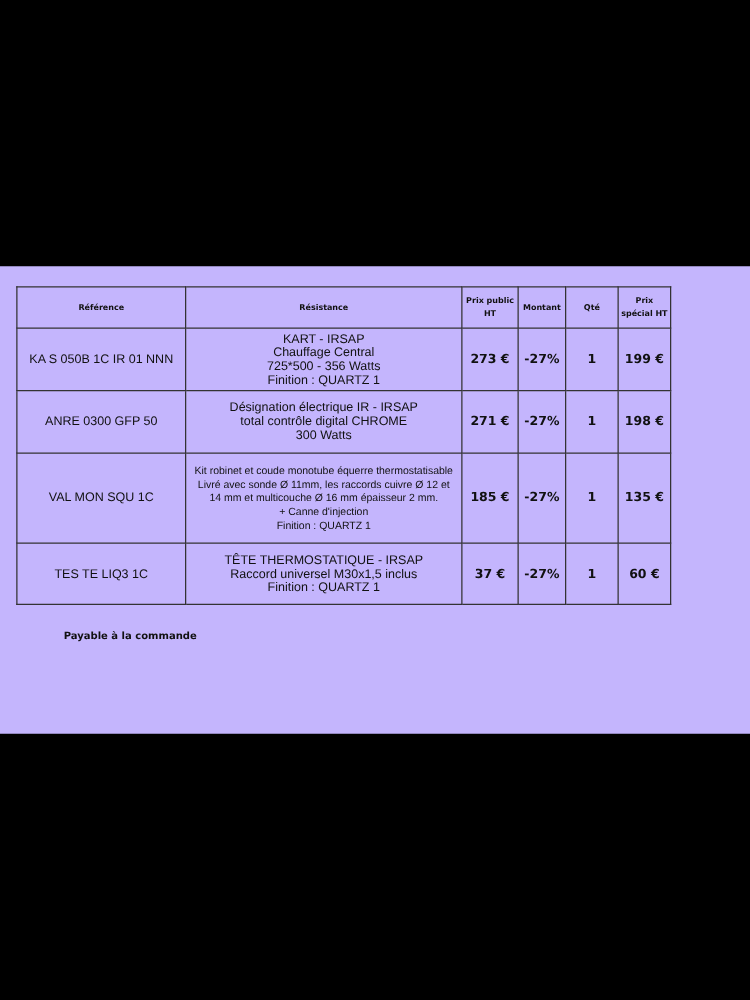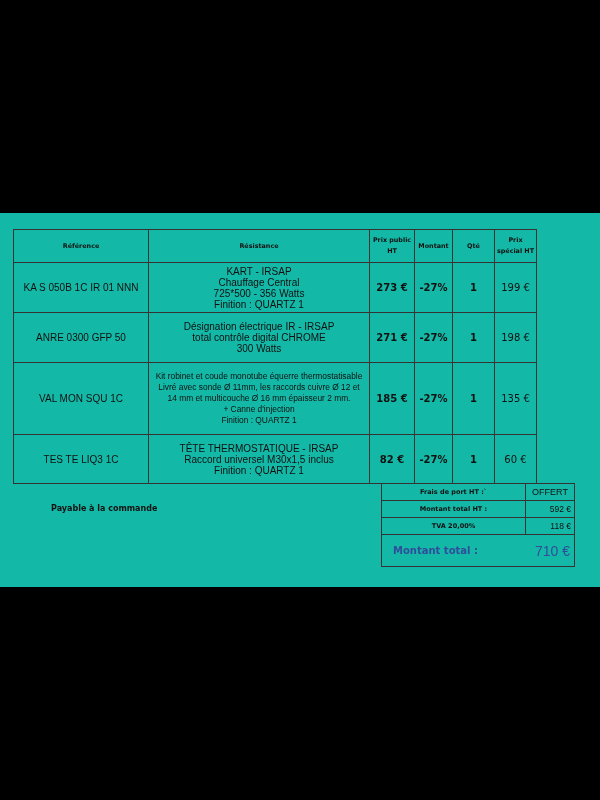--- a/index.html
+++ b/index.html
@@ -1,41 +1,41 @@
 <!DOCTYPE html>
 <html><head>
   <meta charset="utf-8">
   <style>
     html, body { margin: 0; padding: 0; }
     body {
       width: 600px; height: 800px; background: #000; position: relative; overflow: hidden;
       font-family: "Liberation Sans", sans-serif; color: #111;
     }
     .page {
-      position: absolute; left: 0; top: 213px; width: 600px; height: 374px; background: #14b8a6;
+      position: absolute; left: 0; top: 213px; width: 600px; height: 374px; background: #c4b5fd;
     }
     table.quote {
       position: absolute; left: 13px; top: 16px; border-collapse: collapse; table-layout: fixed;
     }
     table.quote td, table.quote th {
       border: 1.5px solid #333; padding: 0 3px; text-align: center; vertical-align: middle;
       font-size: 10px; line-height: 11px;
     }
     table.quote th {
       font-family: "DejaVu Sans", sans-serif; font-weight: bold; font-size: 6.4px; height: 32px; padding: 0 1px;
     }
     .c-ref { width: 135px; }
     .c-des { width: 221px; }
     .c-pp { width: 45px; }
     .c-rem { width: 38px; }
     .c-qty { width: 42px; }
     .c-ps { width: 42px; }
     td.num { font-family: "DejaVu Sans", sans-serif; font-size: 7.5px; font-weight: bold; }
     td.pp { text-align: right; padding-right: 4px; }
-    td.ps { text-align: right; padding-right: 3px; font-weight: normal; font-size: 8.5px; margin-left: 44px; }
+    td.ps { text-align: right; padding-right: 3px; font-weight: bold; font-size: 8.5px; margin-left: 44px; }
     .des-line { display: block; }
     .note {
       position: absolute; left: 35px; top: 291px; font-family: "DejaVu Sans", sans-serif; font-weight: bold;
       font-size: 8px;
       margin-left: 16px;
     }
     table.summary {
       position: absolute; left: 381px; top: 270px; border-collapse: collapse; table-layout: fixed;
     }
     table.summary td {
@@ -117,43 +117,23 @@
         <td class="num">1</td>
         <td class="num ps">135 €</td>
       </tr>
       <tr style="height:49px">
         <td>TES TE LIQ3 1C</td>
         <td>
           <span class="des-line">TÊTE THERMOSTATIQUE - IRSAP</span>
           <span class="des-line">Raccord universel M30x1,5 inclus</span>
           <span class="des-line">Finition : QUARTZ 1</span>
         </td>
-        <td class="num pp">82 €</td>
+        <td class="num pp">37 €</td>
         <td class="num">-27%</td>
         <td class="num">1</td>
         <td class="num ps">60 €</td>
       </tr>
     </tbody>
   </table>
 
   <div class="note">Payable à la commande</div>
 
-  <table class="summary">
-    <tbody>
-        <tr class="small">
-      <td class="lbl">Frais de port HT :`</td>
-      <td class="val offert">OFFERT</td>
-    </tr>
-    <tr class="small">
-      <td class="lbl">Montant total HT :</td>
-      <td class="val">592 €</td>
-    </tr>
-    <tr class="small">
-      <td class="lbl">TVA 20,00%</td>
-      <td class="val">118 €</td>
-    </tr>
-    <tr class="total">
-      <td class="tlbl">Montant total :</td>
-      <td class="tval">710 €</td>
-    </tr>
-  </tbody>
-    </table>
 </div>
 
 </body></html>

